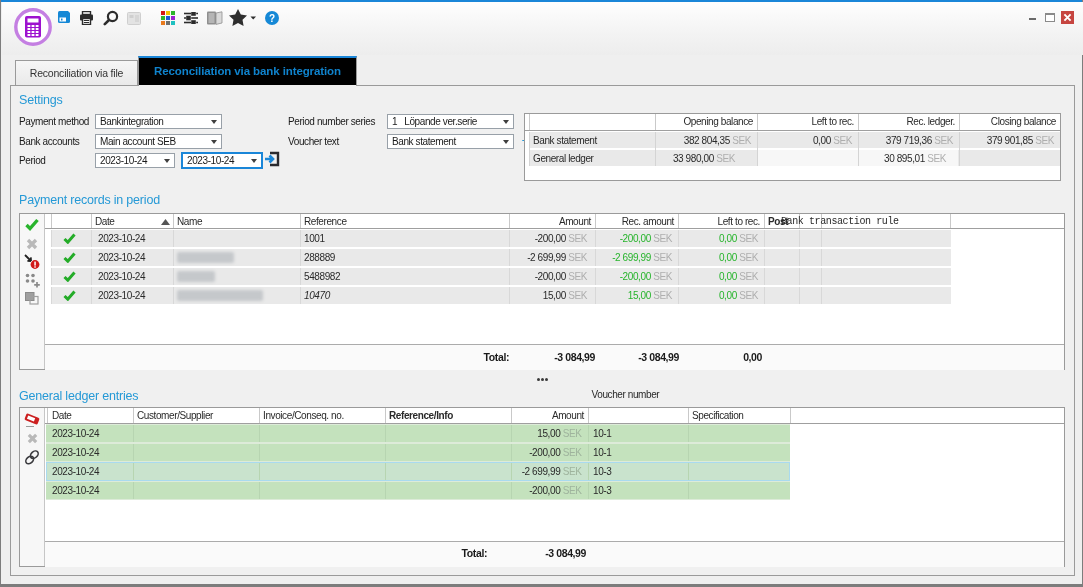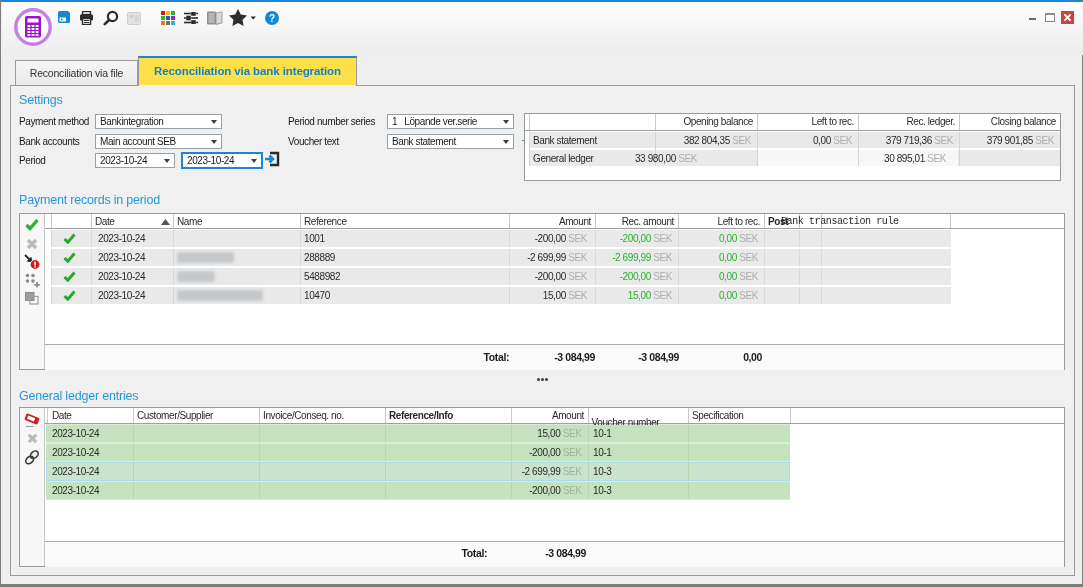--- a/index.html
+++ b/index.html
@@ -118,21 +118,21 @@
 </svg>
 <svg class="abs" style="left:264px;top:11px;" width="14" height="14" viewBox="0 0 14 14">
 <circle cx="7" cy="7" r="7" fill="#1588d6"></circle>
 <text x="7" y="10.6" font-family="Liberation Sans" font-size="10" font-weight="bold" fill="#fff" text-anchor="middle">?</text>
 </svg>
 
   <div class="abs" id="tab1" style="left:14px;top:60px;width:123px;height:26px;
       background:linear-gradient(#f6f6f6,#e9e9e9);border:1px solid #9a9a9a;border-bottom:none;box-sizing:border-box;
       font-size:10.5px;letter-spacing:-0.2px;color:#333;text-align:center;line-height:25px;">Reconciliation via file</div>
   <div class="abs" id="tab2" style="left:137px;top:56px;width:219px;height:30px;
-      background:#fde047;border:1px solid #9a9a9a;border-bottom:none;border-top:2px solid #1a86d8;box-sizing:border-box;
+      background:#000000;border:1px solid #9a9a9a;border-bottom:none;border-top:2px solid #1a86d8;box-sizing:border-box;
       font-size:11.5px;letter-spacing:-0.1px;font-weight:bold;color:#0f83cd;text-align:center;line-height:26px;">Reconciliation via bank integration</div>
 
   <div class="abs" id="page" style="left:9px;top:85px;width:1065px;height:491px;
       background:#f0f0f0;border:1px solid #9a9a9a;box-sizing:border-box;"></div>
 
   <div class="abs" style="left:138px;top:85px;width:217px;height:1px;background:#f0f0f0;"></div>
 
   <div class="abs blueh" style="left:18px;top:93px;">Settings</div>
   <div class="abs t11" style="left:18px;top:116px;">Payment method</div>
   <div class="abs t11" style="left:18px;top:136px;">Bank accounts</div>
@@ -173,21 +173,21 @@
   <div class="vline" style="left:654px;top:132px;height:34px;background:#d4d4d4;"></div>
   <div class="vline" style="left:756px;top:132px;height:34px;background:#d4d4d4;"></div>
   <div class="vline" style="left:857px;top:132px;height:34px;background:#d4d4d4;"></div>
   <div class="vline" style="left:958px;top:132px;height:34px;background:#d4d4d4;"></div>
   <div class="cell" style="left:532px;top:135px;">Bank statement</div>
   <div class="cell" style="left:532px;top:153px;">General ledger</div>
   <div class="cell" style="left:580px;top:135px;width:170px;text-align:right;">382 804,35 <span class="sek">SEK</span></div>
   <div class="cell" style="left:681px;top:135px;width:170px;text-align:right;">0,00 <span class="sek">SEK</span></div>
   <div class="cell" style="left:782px;top:135px;width:170px;text-align:right;">379 719,36 <span class="sek">SEK</span></div>
   <div class="cell" style="left:883px;top:135px;width:170px;text-align:right;">379 901,85 <span class="sek">SEK</span></div>
-  <div class="cell" style="left:580px;top:153px;width:170px;text-align:center;">33 980,00 <span class="sek">SEK</span></div>
+  <div class="cell" style="left:564px;top:153px;width:170px;text-align:right;">33 980,00 <span class="sek">SEK</span></div>
   <div class="cell" style="left:883px;top:153px;width:170px;text-align:left;">30 895,01 <span class="sek">SEK</span></div>
 
   <div class="abs blueh" style="left:18px;top:193px;">Payment records in period</div>
   <div class="gridbox" style="left:18px;top:213px;width:1046px;height:157px;background:#fafafa;"></div>
 <div class="abs" style="left:19px;top:214px;width:25px;height:155px;background:#f7f7f7;border-right:1px solid #c6c6c6;box-sizing:border-box;"></div>
 <div class="abs" style="left:44px;top:214px;width:1019px;height:130px;background:#fff;"></div>
 <div class="abs" style="left:44px;top:228px;width:1019px;height:1px;background:#9f9f9f;"></div>
 <div class="vline" style="left:50px;top:214px;height:14px;"></div>
 <div class="vline" style="left:90px;top:214px;height:14px;"></div>
 <div class="vline" style="left:172px;top:214px;height:14px;"></div>
@@ -278,21 +278,21 @@
 <div class="vline" style="left:594px;top:287px;height:17px;background:#d8d8d8;"></div>
 <div class="vline" style="left:677px;top:287px;height:17px;background:#d8d8d8;"></div>
 <div class="vline" style="left:763px;top:287px;height:17px;background:#d8d8d8;"></div>
 <div class="vline" style="left:798px;top:287px;height:17px;background:#d8d8d8;"></div>
 <div class="vline" style="left:820px;top:287px;height:17px;background:#d8d8d8;"></div>
 <svg class="abs" style="left:62px;top:290px;" width="13" height="11" viewBox="0 0 13 11">
       <path d="M1.5 6 L4.8 9.2 L11.5 1.5" fill="none" stroke="#24ac28" stroke-width="3"></path>
     </svg>
 <div class="cell" style="left:97px;top:290px;">2023-10-24</div>
 <div class="abs" style="left:176px;top:289.5px;width:86px;height:11px;background:#c5c8cb;border-radius:2px;filter:blur(1.6px);"></div>
-<div class="cell" style="left:303px;top:290px;">10470</div>
+<div class="cell" style="left:303px;top:290px;font-style:italic;">10470</div>
 <div class="cell" style="left:416px;top:290px;width:170px;text-align:right;">15,00 <span class="sek">SEK</span></div>
 <div class="cell grn" style="left:501px;top:290px;width:170px;text-align:right;">15,00 <span class="sek">SEK</span></div>
 <div class="cell grn" style="left:587px;top:290px;width:170px;text-align:right;">0,00 <span class="sek">SEK</span></div>
 <div class="totband" style="left:44px;top:344px;width:1019px;height:25px;"></div>
 <div class="cell" style="left:408px;top:351px;width:100px;text-align:right;font-weight:bold;font-size:10.5px;color:#1a1a1a;">Total:</div>
 <div class="cell" style="left:424px;top:351px;width:170px;text-align:right;font-weight:bold;font-size:10.5px;color:#1a1a1a;">-3 084,99</div>
 <div class="cell" style="left:508px;top:351px;width:170px;text-align:right;font-weight:bold;font-size:10.5px;color:#1a1a1a;">-3 084,99</div>
 <div class="cell" style="left:591px;top:351px;width:170px;text-align:right;font-weight:bold;font-size:10.5px;color:#1a1a1a;">0,00</div>
 <svg class="abs" style="left:24px;top:218px;" width="14" height="13" viewBox="0 0 14 12">
       <path d="M1.5 6.5 L5 10 L12.5 1.5" fill="none" stroke="#28b42c" stroke-width="3.4"></path>
@@ -334,21 +334,21 @@
 <div class="vline" style="left:510px;top:408px;height:15px;"></div>
 <div class="vline" style="left:586.5px;top:408px;height:15px;"></div>
 <div class="vline" style="left:686.5px;top:408px;height:15px;"></div>
 <div class="vline" style="left:788.5px;top:408px;height:15px;"></div>
 <div class="cell" style="left:51px;top:410px;">Date</div>
 <div class="abs" style="left:45px;top:424px;width:743.5px;height:76px;background:#ddebd9;"></div>
 <div class="cell" style="left:136px;top:410px;">Customer/Supplier</div>
 <div class="cell" style="left:262px;top:410px;">Invoice/Conseq. no.</div>
 <div class="cell" style="left:388px;top:410px;font-weight:bold;">Reference/Info</div>
 <div class="cell" style="left:483px;top:410px;width:100px;text-align:right;">Amount</div>
-<div class="cell" style="left:590.5px;top:389px;margin-top:28px;">Voucher number</div>
+<div class="cell" style="left:590.5px;top:389px;">Voucher number</div>
 <div class="cell" style="left:691px;top:410px;">Specification</div>
 <div class="abs" style="left:45px;top:425px;width:743.5px;height:17px;background:#c4e2bd;"></div>
 <div class="vline" style="left:131.5px;top:425px;height:17px;background:#b7d5b1;"></div>
 <div class="vline" style="left:258px;top:425px;height:17px;background:#b7d5b1;"></div>
 <div class="vline" style="left:384px;top:425px;height:17px;background:#b7d5b1;"></div>
 <div class="vline" style="left:510px;top:425px;height:17px;background:#b7d5b1;"></div>
 <div class="vline" style="left:586.5px;top:425px;height:17px;background:#b7d5b1;"></div>
 <div class="vline" style="left:686.5px;top:425px;height:17px;background:#b7d5b1;"></div>
 <div class="cell" style="left:51px;top:428px;">2023-10-24</div>
 <div class="cell" style="left:410.5px;top:428px;width:170px;text-align:right;">15,00 <span style="color:#9fb49d;">SEK</span></div>

